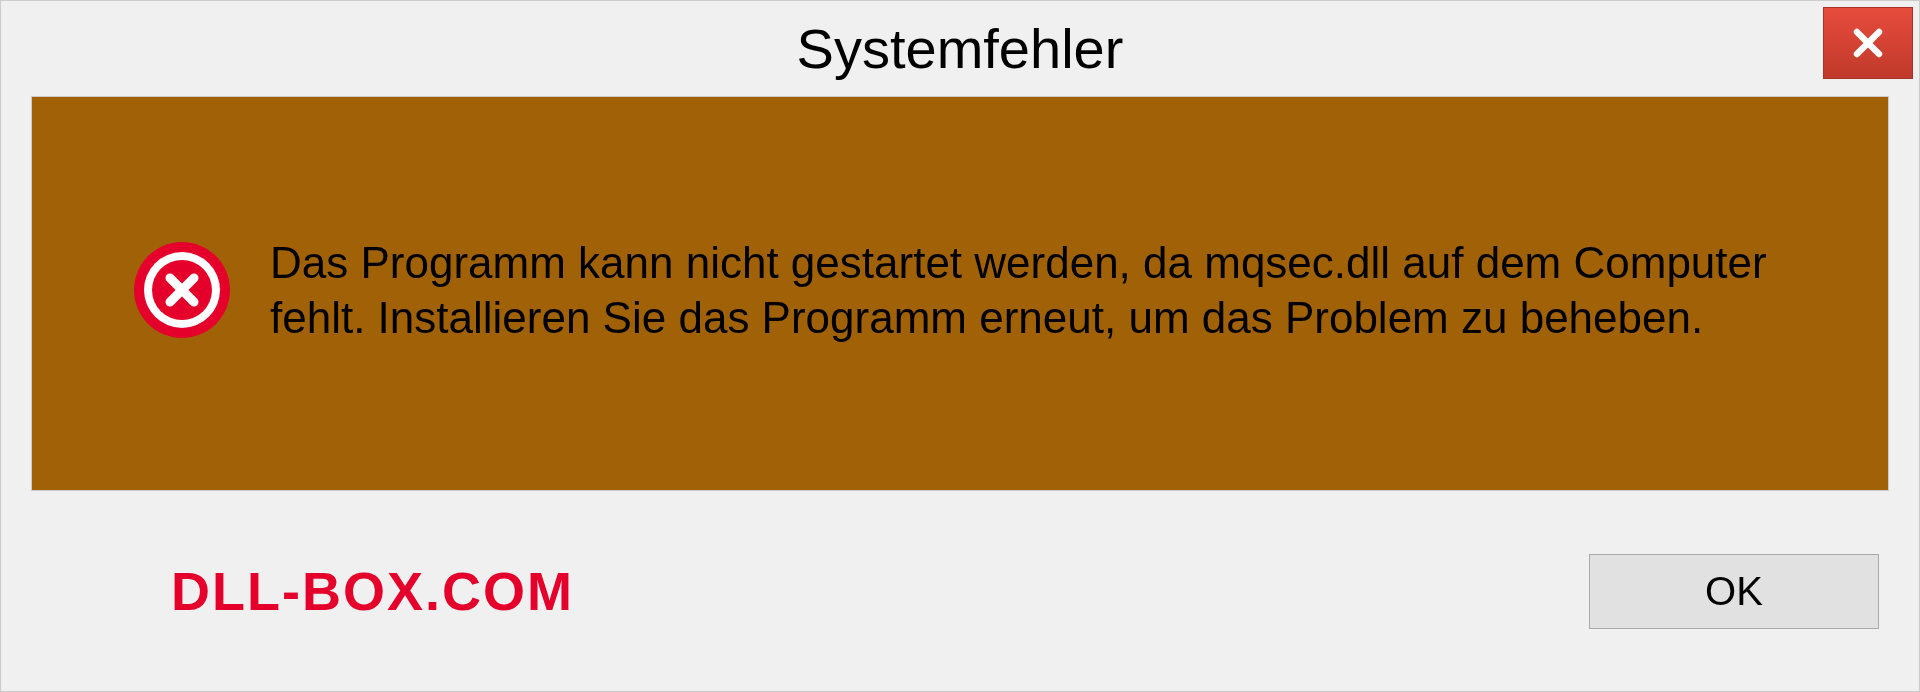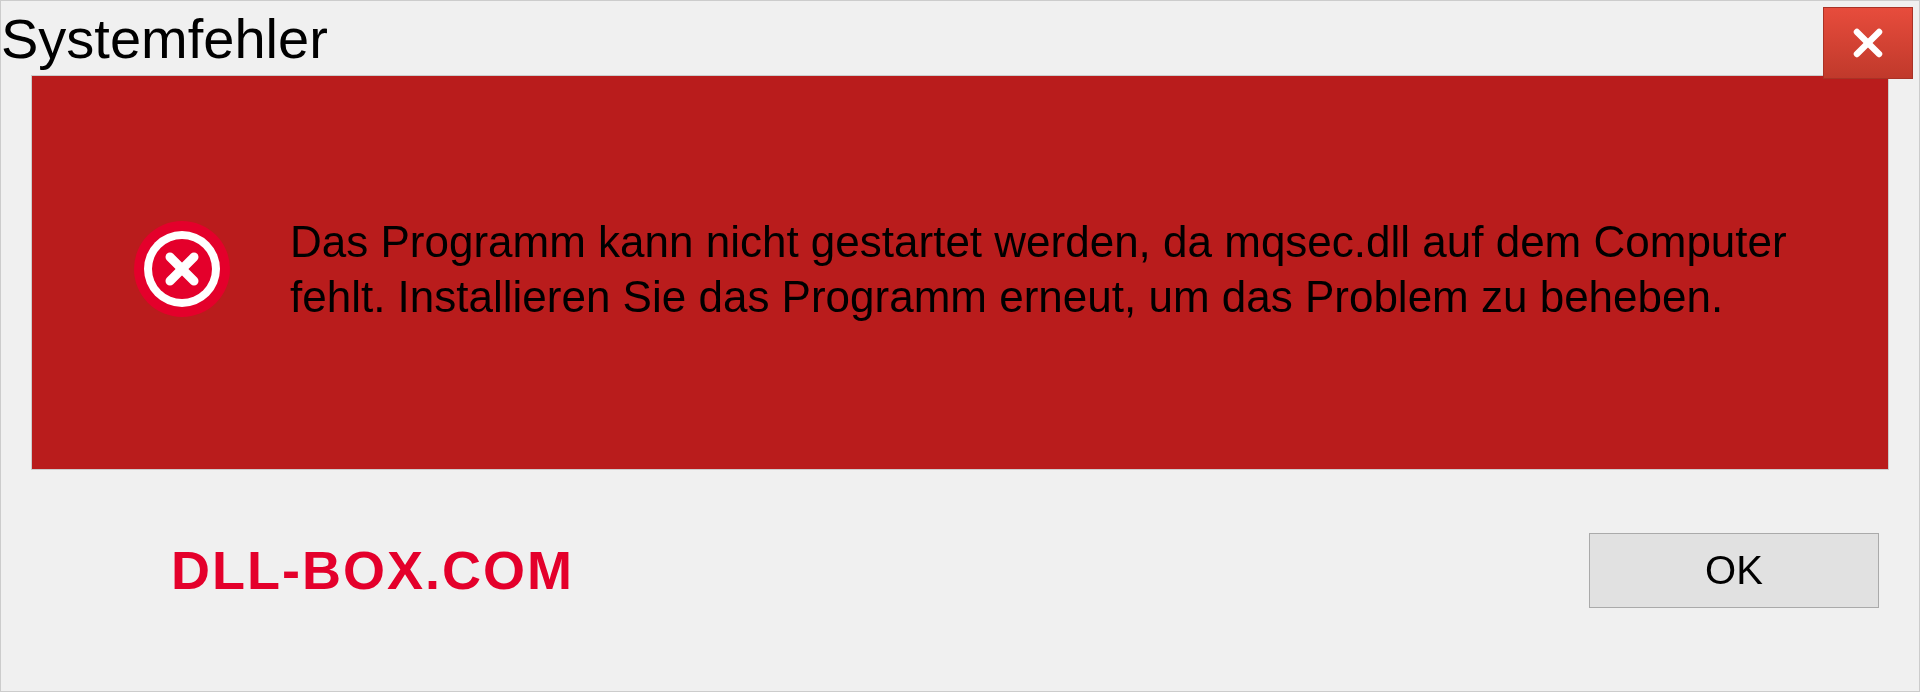--- a/index.html
+++ b/index.html
@@ -19,22 +19,23 @@
       position: absolute;
       left: 0;
       top: 0;
       width: 1920px;
       height: 692px;
       border: 1px solid #ccc;
       background: #f0f0f0;
     }
     .titlebar {
       position: relative;
-      height: 74px;
+      height: 95px;
       display: flex;
+      justify-content: center;
       align-items: center;
     }
     .title-text {
       font-size: 56px;
       color: #000;
       font-weight: 400;
     }
     .close-btn {
       position: absolute;
       right: 6px;
@@ -49,26 +50,26 @@
       cursor: pointer;
       border: 1px solid #a93226;
     }
     .close-btn svg {
       width: 38px;
       height: 38px;
     }
     .content-panel {
       margin: 0 30px;
       border: 1px solid #ccc;
-      background: #b91c1c;
+      background: #a16207;
       height: 395px;
       display: flex;
       align-items: center;
       padding: 0 60px 8px 100px;
-      gap: 58px;
+      gap: 38px;
     }
     .error-icon {
       flex-shrink: 0;
       width: 100px;
       height: 100px;
     }
     .message-text {
       font-size: 44px;
       line-height: 1.25;
       color: #000;

